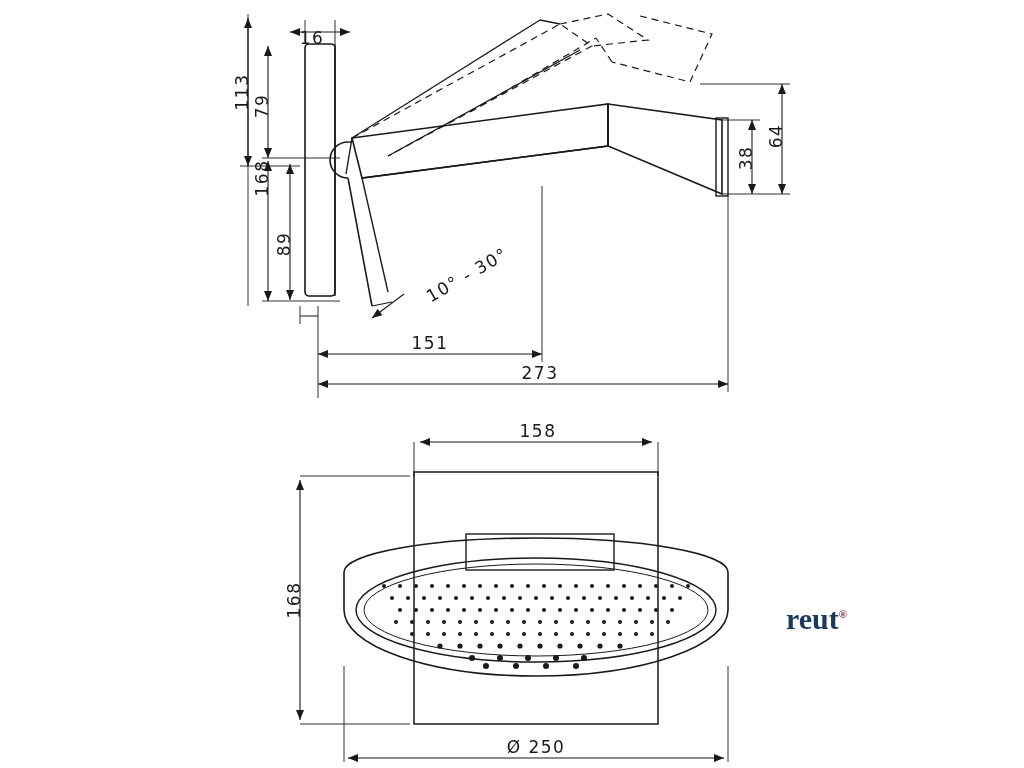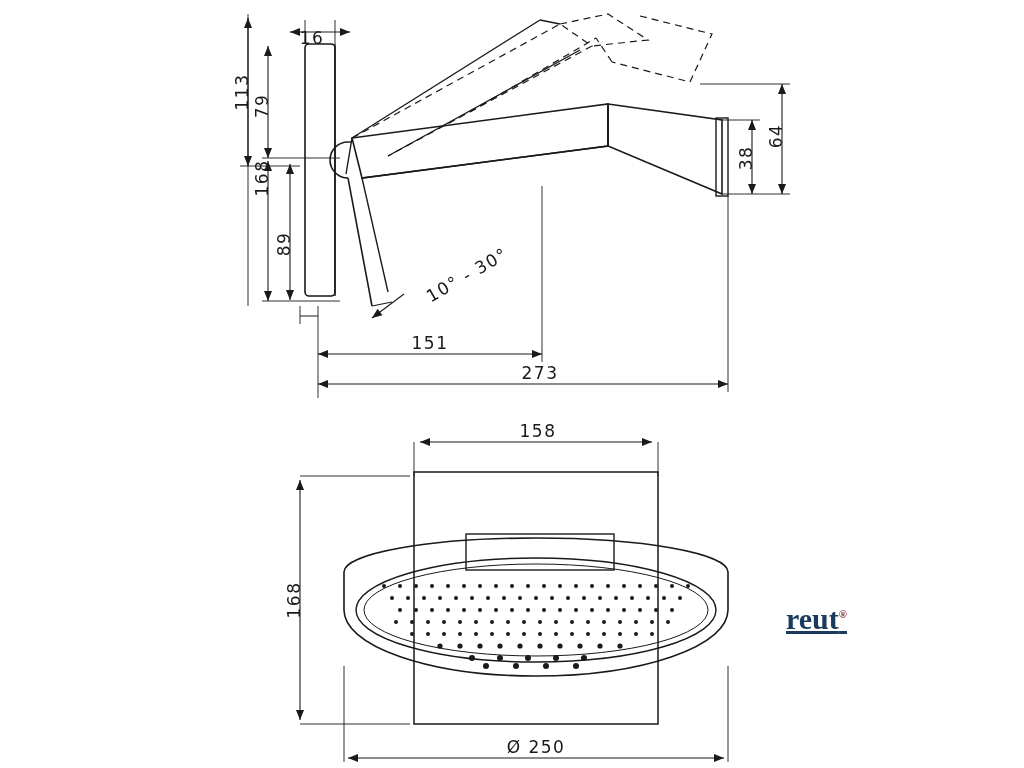--- a/index.html
+++ b/index.html
@@ -35,21 +35,20 @@
   .watermark {
     position: absolute;
     left: 786px;
     top: 596px;
     font-family: "Liberation Serif", serif;
     font-size: 30px;
     font-weight: 700;
     color: #1b3a5c;
     letter-spacing: 0px;
     user-select: none;
-    text-decoration: underline;
   }
   .watermark .sup {
     font-size: 11px;
     vertical-align: super;
     color: #7a2030;
     font-weight: 700;
   }
 </style>
 </head>
 <body>

